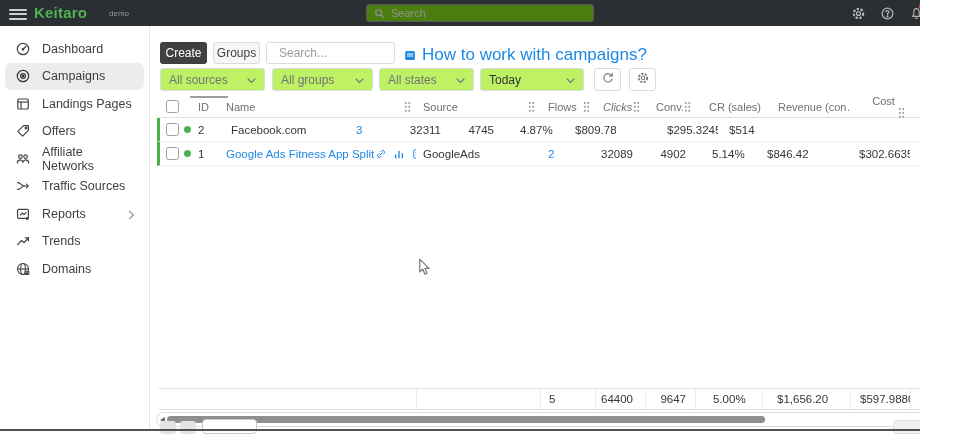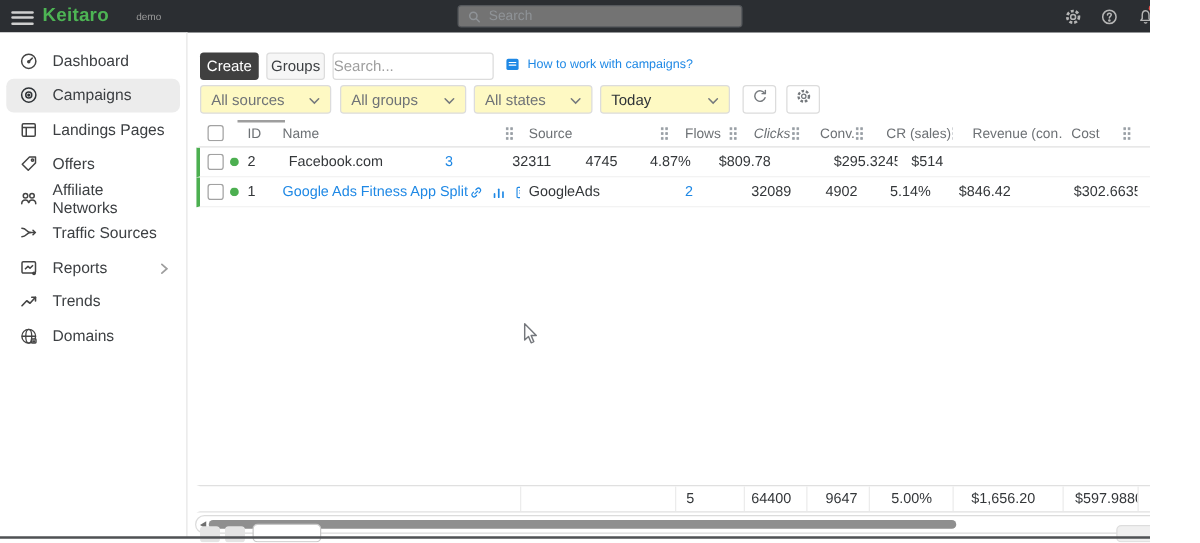--- a/index.html
+++ b/index.html
@@ -6,21 +6,21 @@
   html,body { width:960px; height:434px; overflow:hidden; background:#fff;
     font-family:"Liberation Sans","DejaVu Sans",sans-serif; }
   #app { position:relative; width:920px; height:434px; background:#fff; overflow:hidden; }
 
   
   .topbar { position:absolute; left:0; top:0; width:960px; height:26px; background:#2b2e32; }
   .hamburger { position:absolute; left:9px; top:6px; width:18px; height:14px; cursor:pointer; }
   .hamburger span { display:block; height:2px; background:#cfcfcf; margin:2.6px 0; border-radius:1px; }
   .logo { position:absolute; left:34px; top:4px; font-size:15px; font-weight:bold; color:#4db454; letter-spacing:.2px; }
   .logo-badge { position:absolute; left:109px; top:9px; font-size:8px; color:#9a9a9a; }
-  .top-search { position:absolute; left:366px; top:4px; width:228px; height:18px; background:#737373;
+  .top-search { position:absolute; left:366px; top:4px; width:228px; height:18px; background:#4d7c0f;
     border:1px solid #55585c; border-radius:3px; display:flex; align-items:center; padding:0 6px; }
   .top-search input { flex:1; background:transparent; border:none; outline:none; color:#cfcfcf; font-size:11px; }
   .top-search input::placeholder { color:#8f9397; }
   .top-icons { position:absolute; right:6px; top:4px; display:flex; gap:11px; align-items:center; }
   .tbtn { position:relative; width:18px; height:18px; display:flex; align-items:center; justify-content:center; cursor:pointer; }
   .reddot { position:absolute; right:1px; top:0; width:5px; height:5px; border-radius:50%; background:#e5534b; }
 
   
   .sidebar { position:absolute; left:0; top:26px; width:150px; height:404px; background:#fff; border-right:1px solid #e6e6e6; }
   .nav { position:absolute; top:9px; left:0; width:100%; }
@@ -29,27 +29,27 @@
   .nav-item.active { background:#ececec; }
   .nav-item .nicon { width:17px; height:17px; display:flex; align-items:center; justify-content:center; flex:none; }
   .nav-chevron { position:absolute; right:9px; top:9px; }
 
   
   .btn { position:absolute; height:22px; border-radius:3px; font-size:12px; display:flex; align-items:center;
     justify-content:center; cursor:pointer; }
   .btn-create { left:160px; top:42px; width:47px; background:#404040; color:#fff; }
   .btn-groups { left:213px; top:42px; width:47px; background:#f6f6f6; border:1px solid #dcdcdc; color:#3c3f42; }
   .tb-search { position:absolute; left:266px; top:42px; width:129px; height:22px; border:1px solid #dcdcdc;
-    border-radius:3px; padding:0 0; font-size:12px; color:#444; outline:none; }
+    border-radius:3px; padding:0 12px; font-size:12px; color:#444; outline:none; }
   .tb-search::placeholder { color:#9e9e9e; }
   .help-link { position:absolute; left:404px; top:45px; display:flex; align-items:center; gap:6px;
-    color:#1e88e5; font-size:10px; cursor:pointer; }
-
-  
-  .select { position:absolute; top:68px; height:23px; border:1px solid #dcdcdc; border-radius:3px; background:#fef9c3;
+    color:#1e88e5; font-size:17px; cursor:pointer; }
+
+  
+  .select { position:absolute; top:68px; height:23px; border:1px solid #dcdcdc; border-radius:3px; background:#bef264;
     display:flex; align-items:center; padding:0 8px; font-size:12px; color:#6f7377; cursor:pointer; }
   .select .sp { flex:1; }
   .sel-sources { left:160px; width:105px; }
   .sel-groups  { left:272px; width:101px; }
   .sel-states  { left:379px; width:95px;  }
   .sel-date    { left:480px; width:104px; color:#2f3337; }
   .iconbtn { position:absolute; top:68px; height:23px; border:1px solid #dcdcdc; border-radius:3px; background:#fff;
     display:flex; align-items:center; justify-content:center; cursor:pointer; }
   .ib-refresh { left:594px; width:27px; }
   .ib-gear    { left:629px; width:27px; }
@@ -343,21 +343,21 @@
         <span class="dots"></span>
       </div>
       <div class="cell c-cr h-cell" style="padding-left:14px;">
         <span>CR (sales)</span>
         <span class="dots"></span>
       </div>
       <div class="cell c-rev h-cell hpad">
         <span>Revenue (con…</span>
 
       </div>
-      <div class="cell c-cost h-cell" style="padding-left:7px;">
+      <div class="cell c-cost h-cell" style="padding-left:7px;flex-direction:column;">
         <span>Cost</span>
         <span class="dots"></span>
       </div>
       <div class="cell c-pl h-cell">P/L (</div>
     </div>
 
     <div class="trow tdata">
       <div class="cell c-check">
           <span class="checkbox"></span>
         </div>

